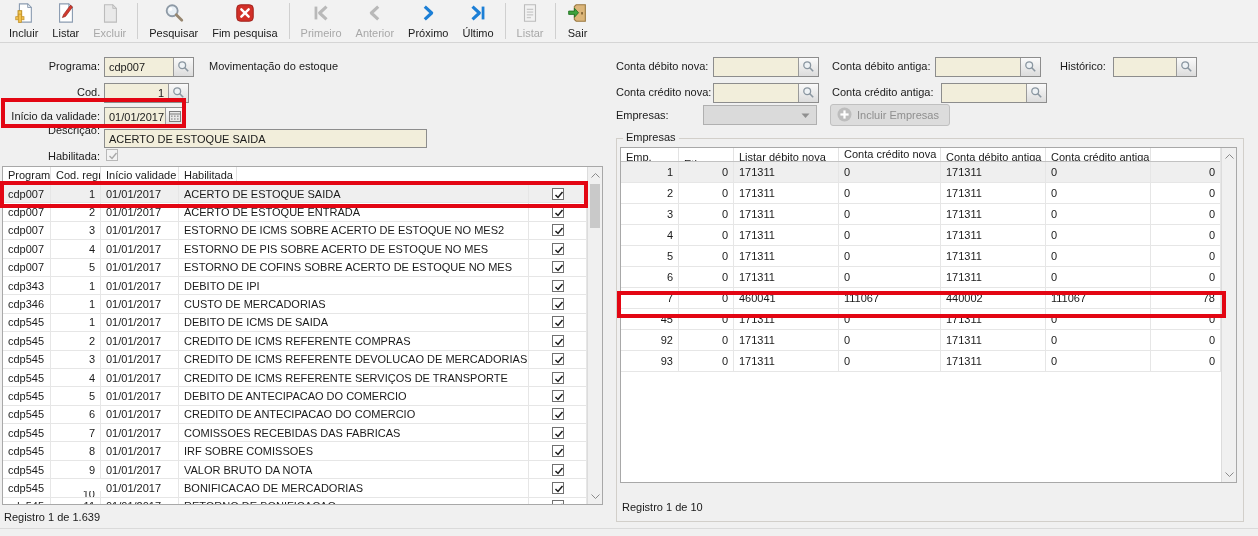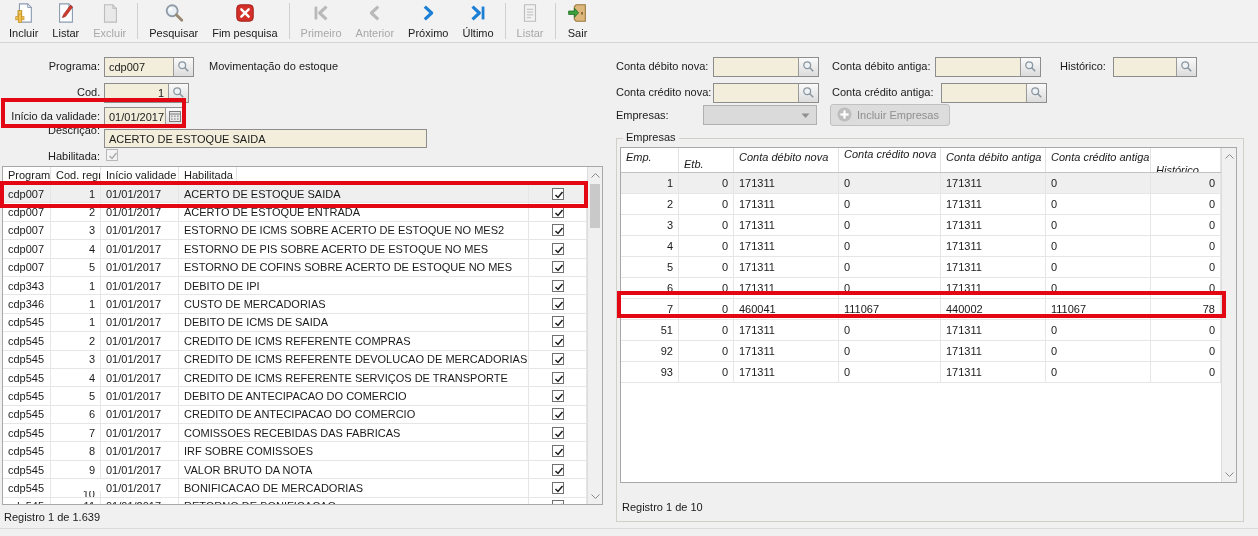--- a/index.html
+++ b/index.html
@@ -557,24 +557,24 @@
           </svg>
         </div>
     </div>
   </div>
   <div class="statusbar" style="left:4px;top:511px;">Registro 1 de 1.639</div>
 
   <div class="groupbox" style="left:616px;top:138px;width:628px;height:384px;"></div>
   <div class="groupbox-label" style="left:623px;top:131px;">Empresas</div>
 
   <div class="grid" style="left:620px;top:147px;width:617px;height:336px;">
-    <div class="thead" id="emp-head" style="height:25px;font-style:italic;">
+    <div class="thead" id="emp-head" style="height:14px;">
         <div class="hcell" style="width: 58px; padding-top: 3px;">Emp.</div>
         <div class="hcell" style="width: 55px; padding-top: 10px;">Etb.</div>
-        <div class="hcell" style="width: 105px; padding-top: 3px;">Conta débito nova</div>
+        <div class="hcell" style="width: 105px; padding-top: 3px;">Listar débito nova</div>
         <div class="hcell" style="width: 102px; padding-top: 0;">Conta crédito nova</div>
         <div class="hcell" style="width: 105px; padding-top: 3px;">Conta débito antiga</div>
         <div class="hcell" style="width: 105px; padding-top: 3px;">Conta crédito antiga</div>
         <div class="hcell" style="width: 70px; padding-top: 16px;">Histórico</div>
       </div>
     <div class="rows" id="emp-rows" style="height:313px;">
         <div class="trow selected" style="height: 21px;">
           <div class="tcell r" style="width: 58px;">1</div>
           <div class="tcell r" style="width: 55px;">0</div>
           <div class="tcell" style="width: 105px;">171311</div>
@@ -631,21 +631,21 @@
         <div class="trow" style="height: 21px;">
           <div class="tcell r" style="width: 58px;">7</div>
           <div class="tcell r" style="width: 55px;">0</div>
           <div class="tcell" style="width: 105px;">460041</div>
           <div class="tcell" style="width: 102px;">111067</div>
           <div class="tcell" style="width: 105px;">440002</div>
           <div class="tcell" style="width: 105px;">111067</div>
           <div class="tcell r" style="width: 70px;">78</div>
         </div>
         <div class="trow" style="height: 21px;">
-          <div class="tcell r" style="width: 58px;">51</div>
+          <div class="tcell r" style="width: 58px;">45</div>
           <div class="tcell r" style="width: 55px;">0</div>
           <div class="tcell" style="width: 105px;">171311</div>
           <div class="tcell" style="width: 102px;">0</div>
           <div class="tcell" style="width: 105px;">171311</div>
           <div class="tcell" style="width: 105px;">0</div>
           <div class="tcell r" style="width: 70px;">0</div>
         </div>
         <div class="trow" style="height: 21px;">
           <div class="tcell r" style="width: 58px;">92</div>
           <div class="tcell r" style="width: 55px;">0</div>

